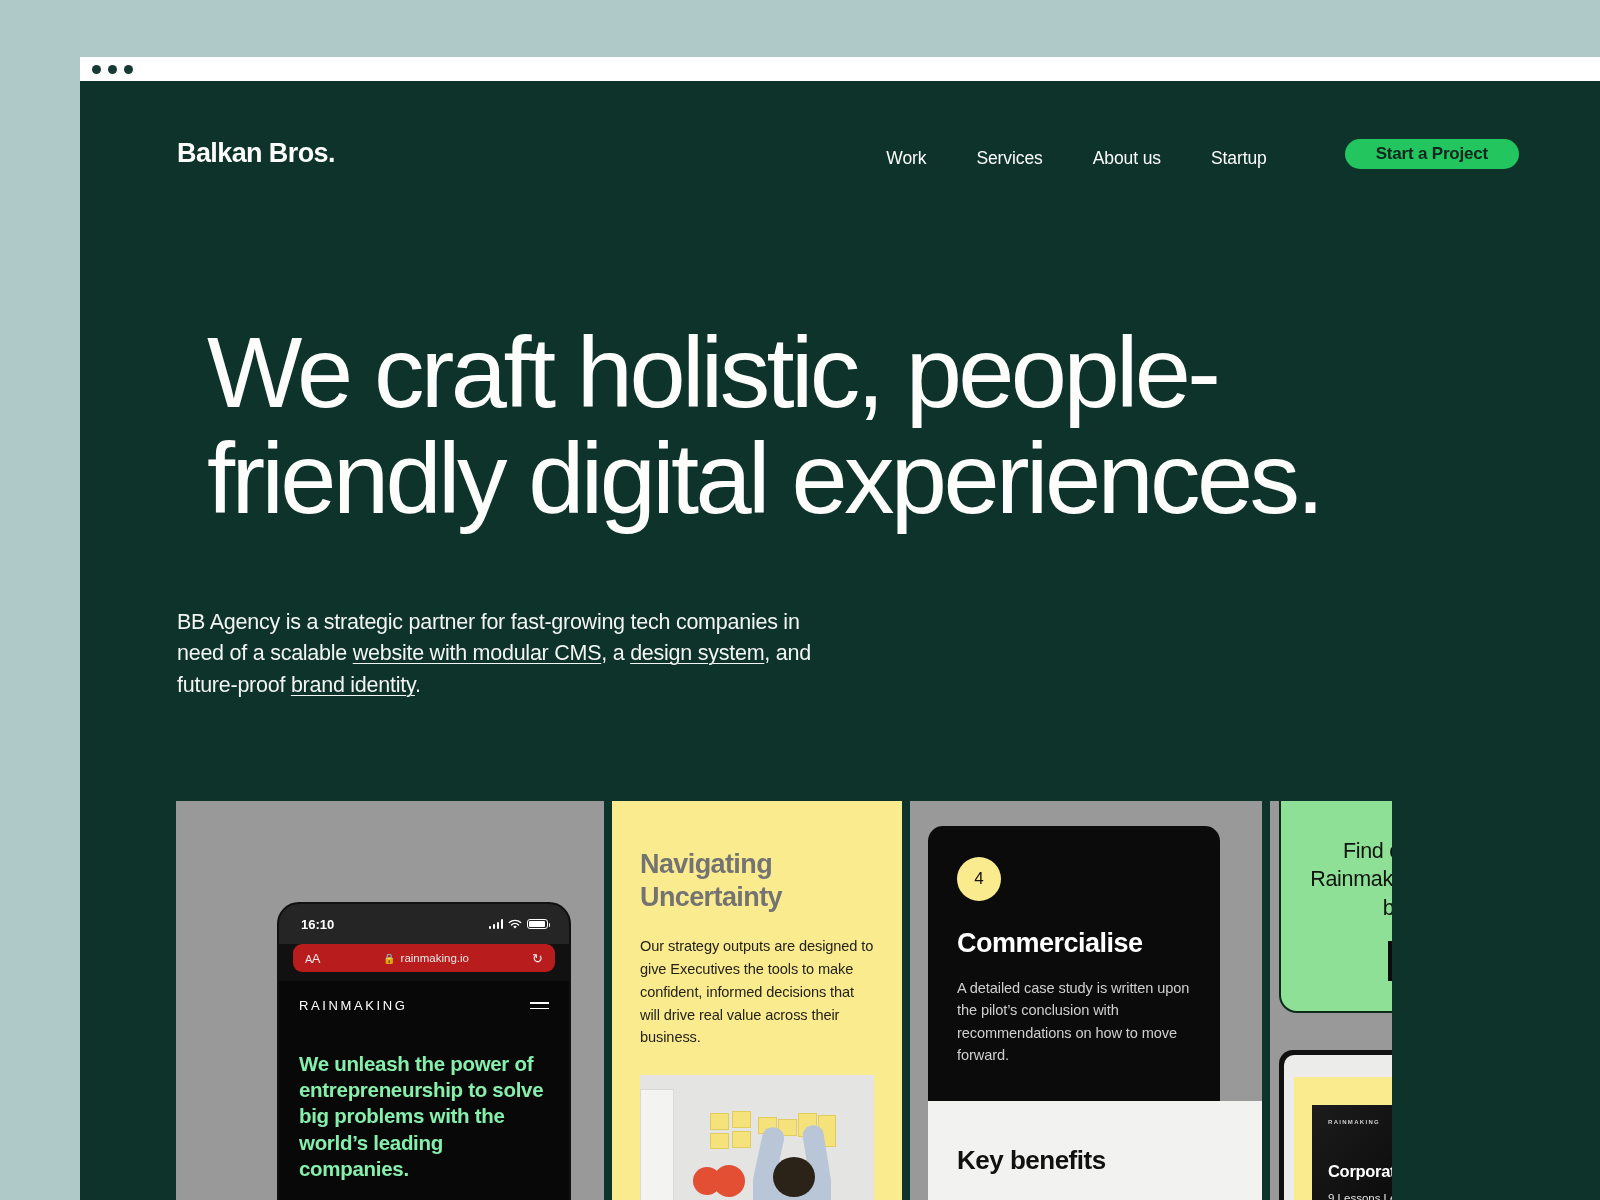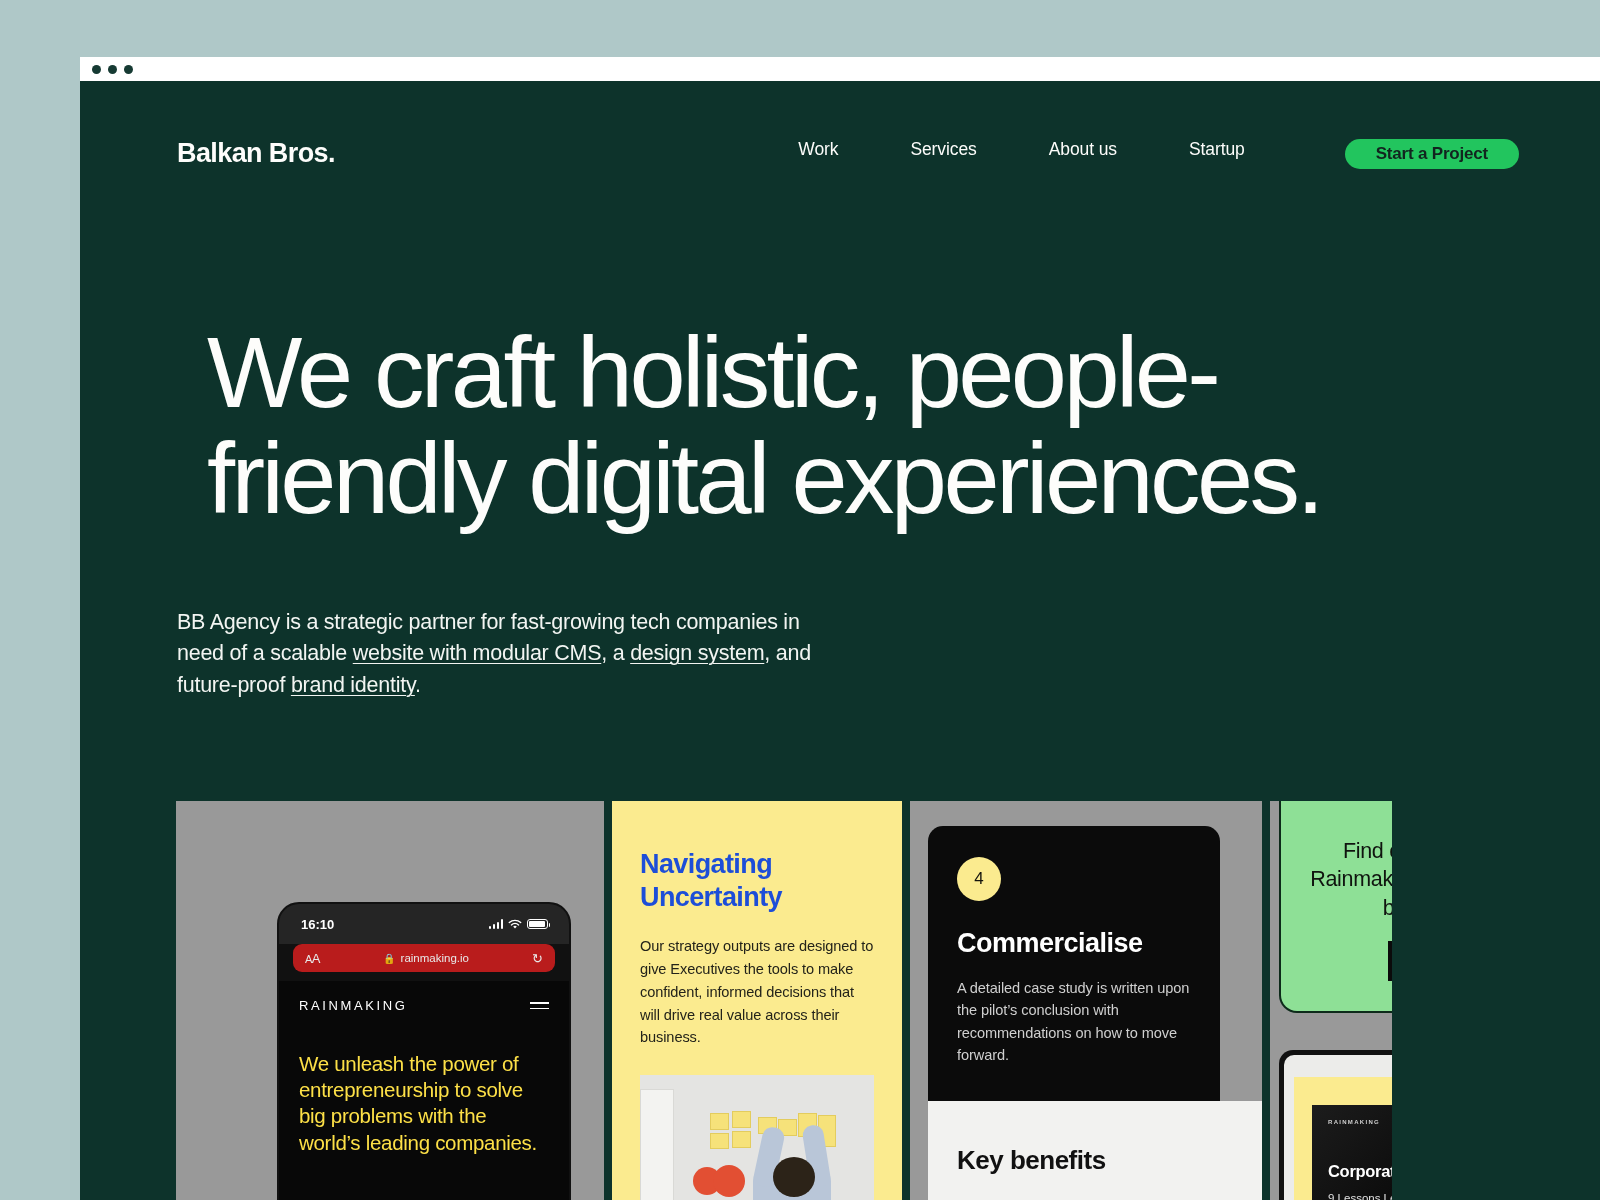--- a/index.html
+++ b/index.html
@@ -59,22 +59,22 @@
   }
   #brand-logo {
     color: #fdfdfb;
     font-size: 27px;
     font-weight: 700;
     letter-spacing: -0.6px;
   }
   #primary-nav {
     margin-left: auto;
     display: flex;
-    align-items: flex-start;
-    gap: 72px;
+    align-items: flex-end;
+    gap: 50px;
   }
   .nav-link {
     color: #fdfdfb;
     font-size: 17.5px;
     font-weight: 400;
     letter-spacing: -0.1px;
     text-decoration: none;
     white-space: nowrap;
   }
   #cta-button {
@@ -220,35 +220,35 @@
   }
   #phone-brand {
     color: #fff;
     font-size: 13px;
     letter-spacing: 2.6px;
     font-weight: 500;
   }
   #phone-menu-icon { display: flex; flex-direction: column; gap: 4px; }
   #phone-menu-icon i { display: block; width: 19px; height: 1.8px; background: #fff; }
   #phone-hero-copy {
-    color: #fde047;
+    color: #86efac;
     font-size: 20.5px;
     line-height: 1.28;
-    font-weight: 400;
+    font-weight: 700;
     letter-spacing: -0.3px;
   }
 
   
   #col-yellow {
     width: 290px;
     background: #fbeb8f;
     padding: 47px 28px 0 28px;
   }
   #yellow-title {
-    color: #1d4ed8;
+    color: #737373;
     font-size: 27px;
     line-height: 1.23;
     font-weight: 700;
     letter-spacing: -0.6px;
   }
   #yellow-body {
     margin-top: 21px;
     color: #23231a;
     font-size: 14.6px;
     line-height: 1.56;

